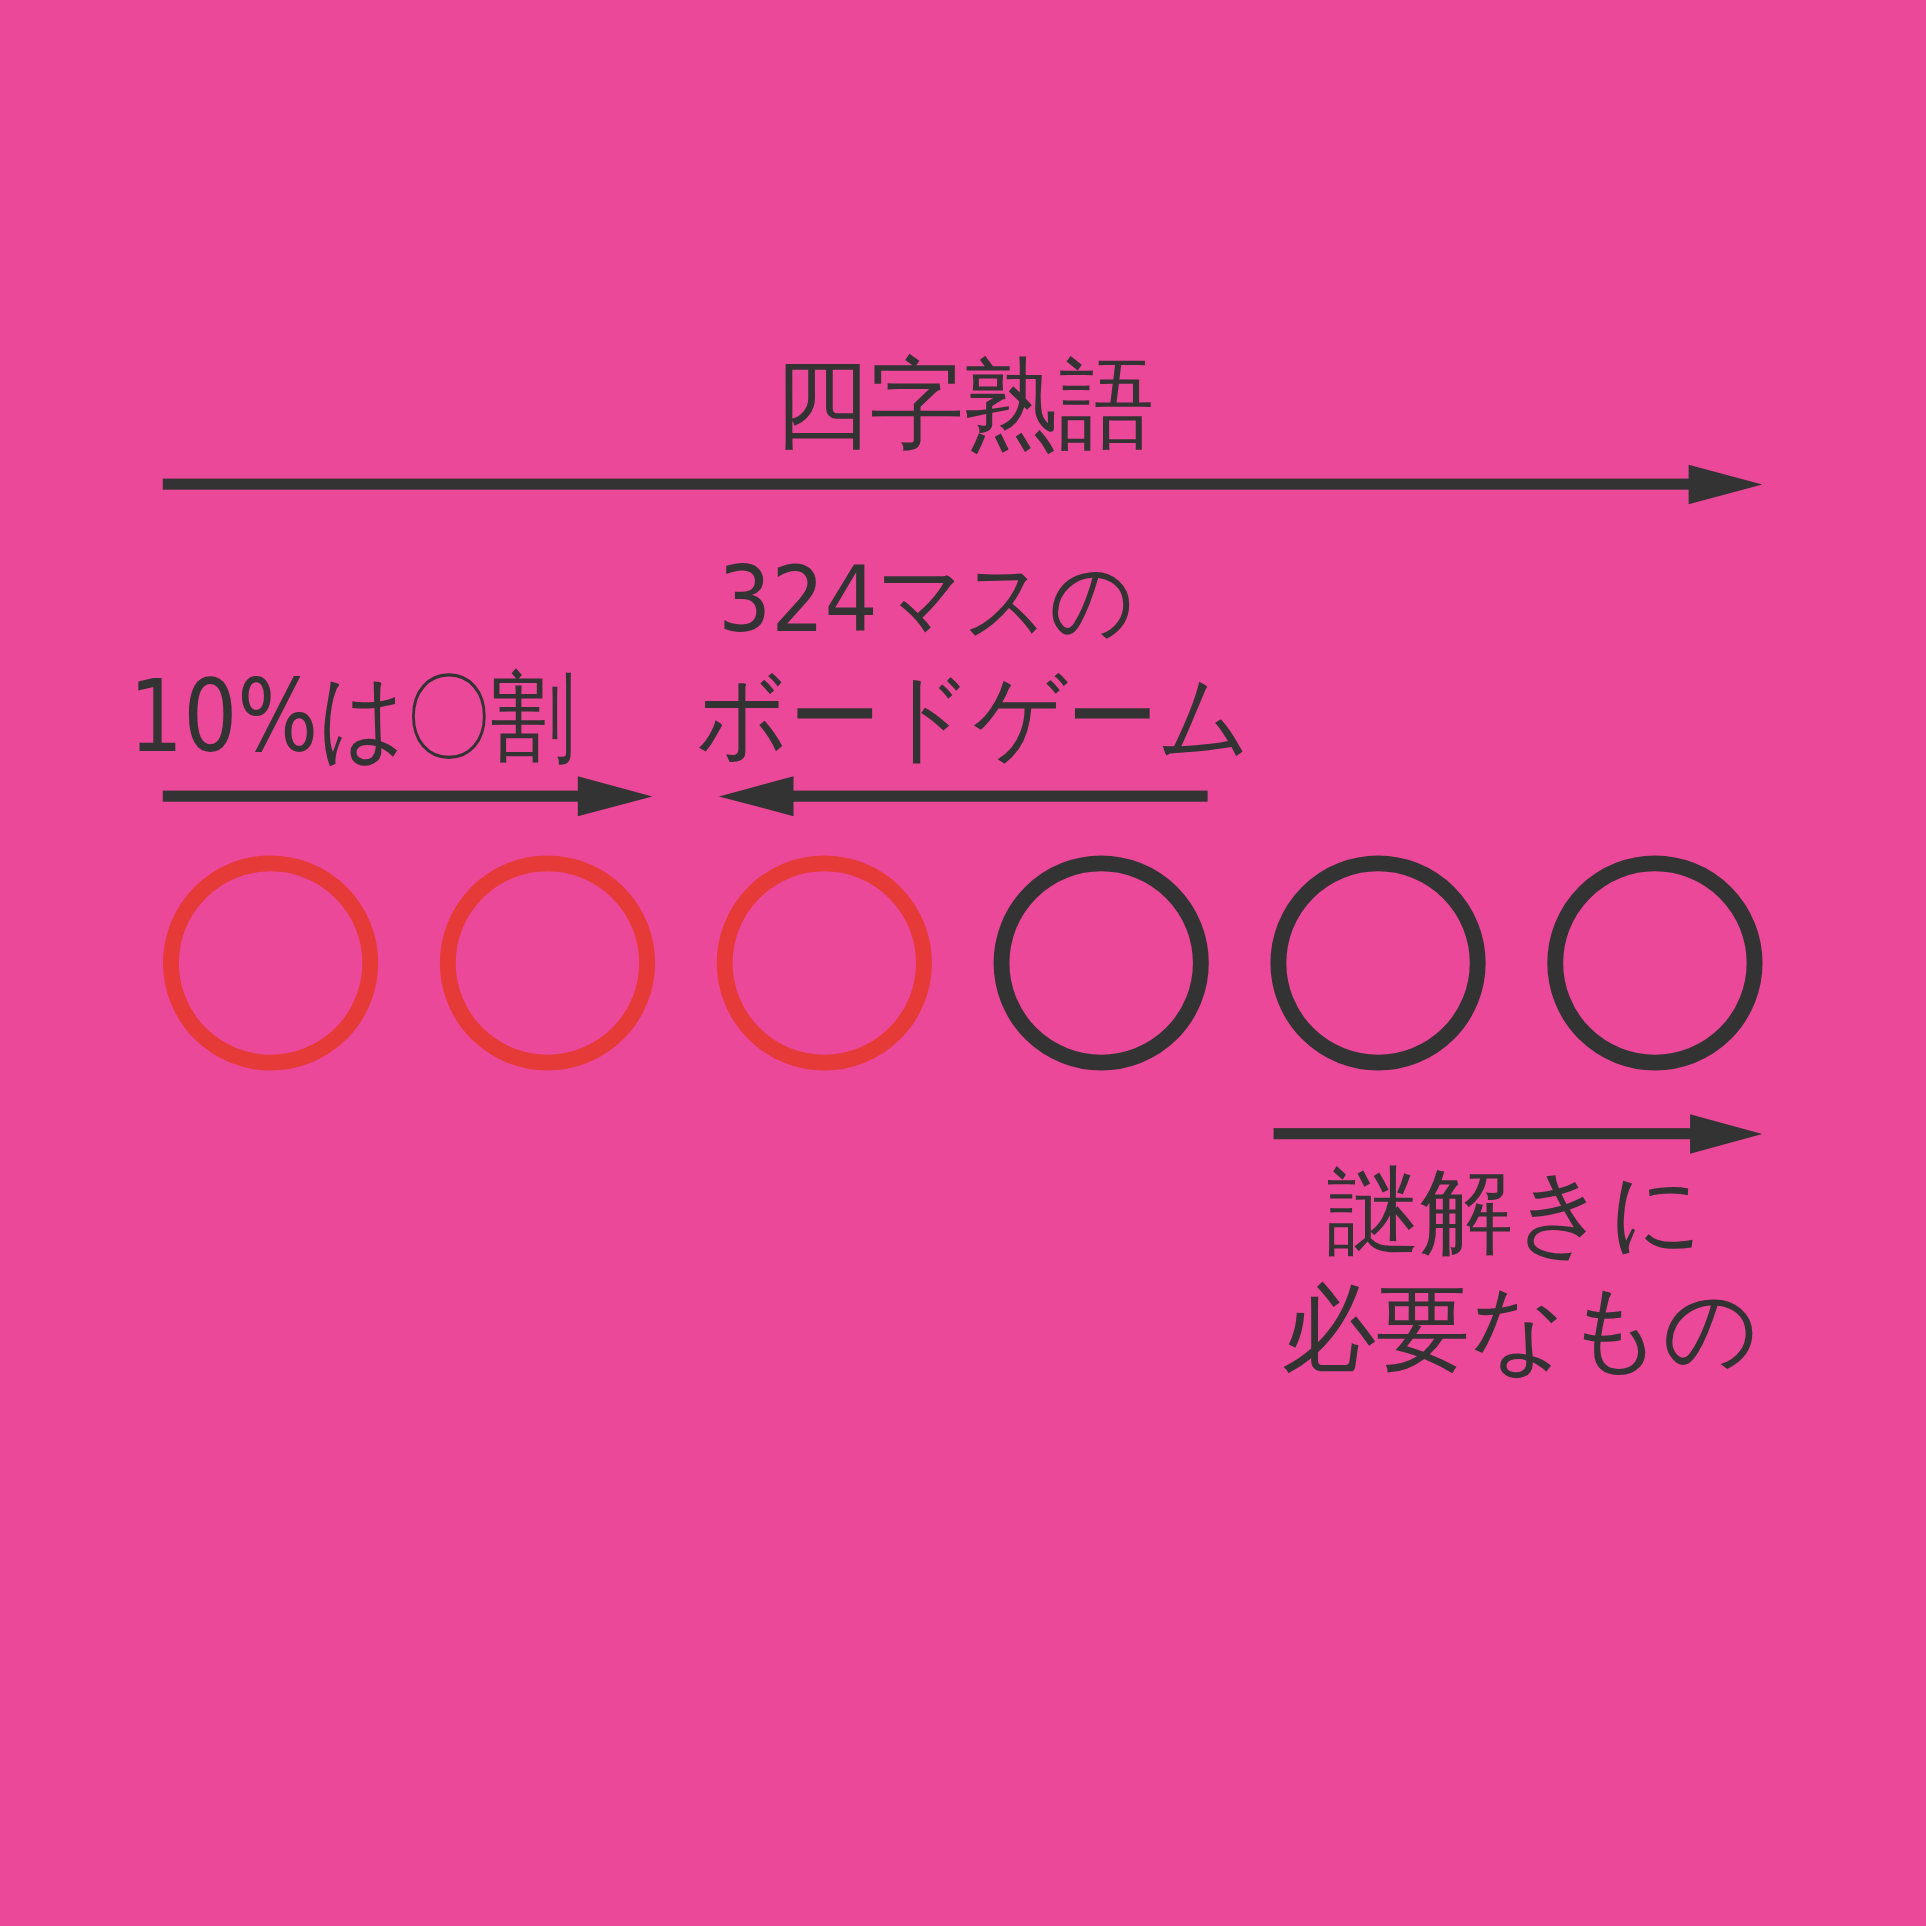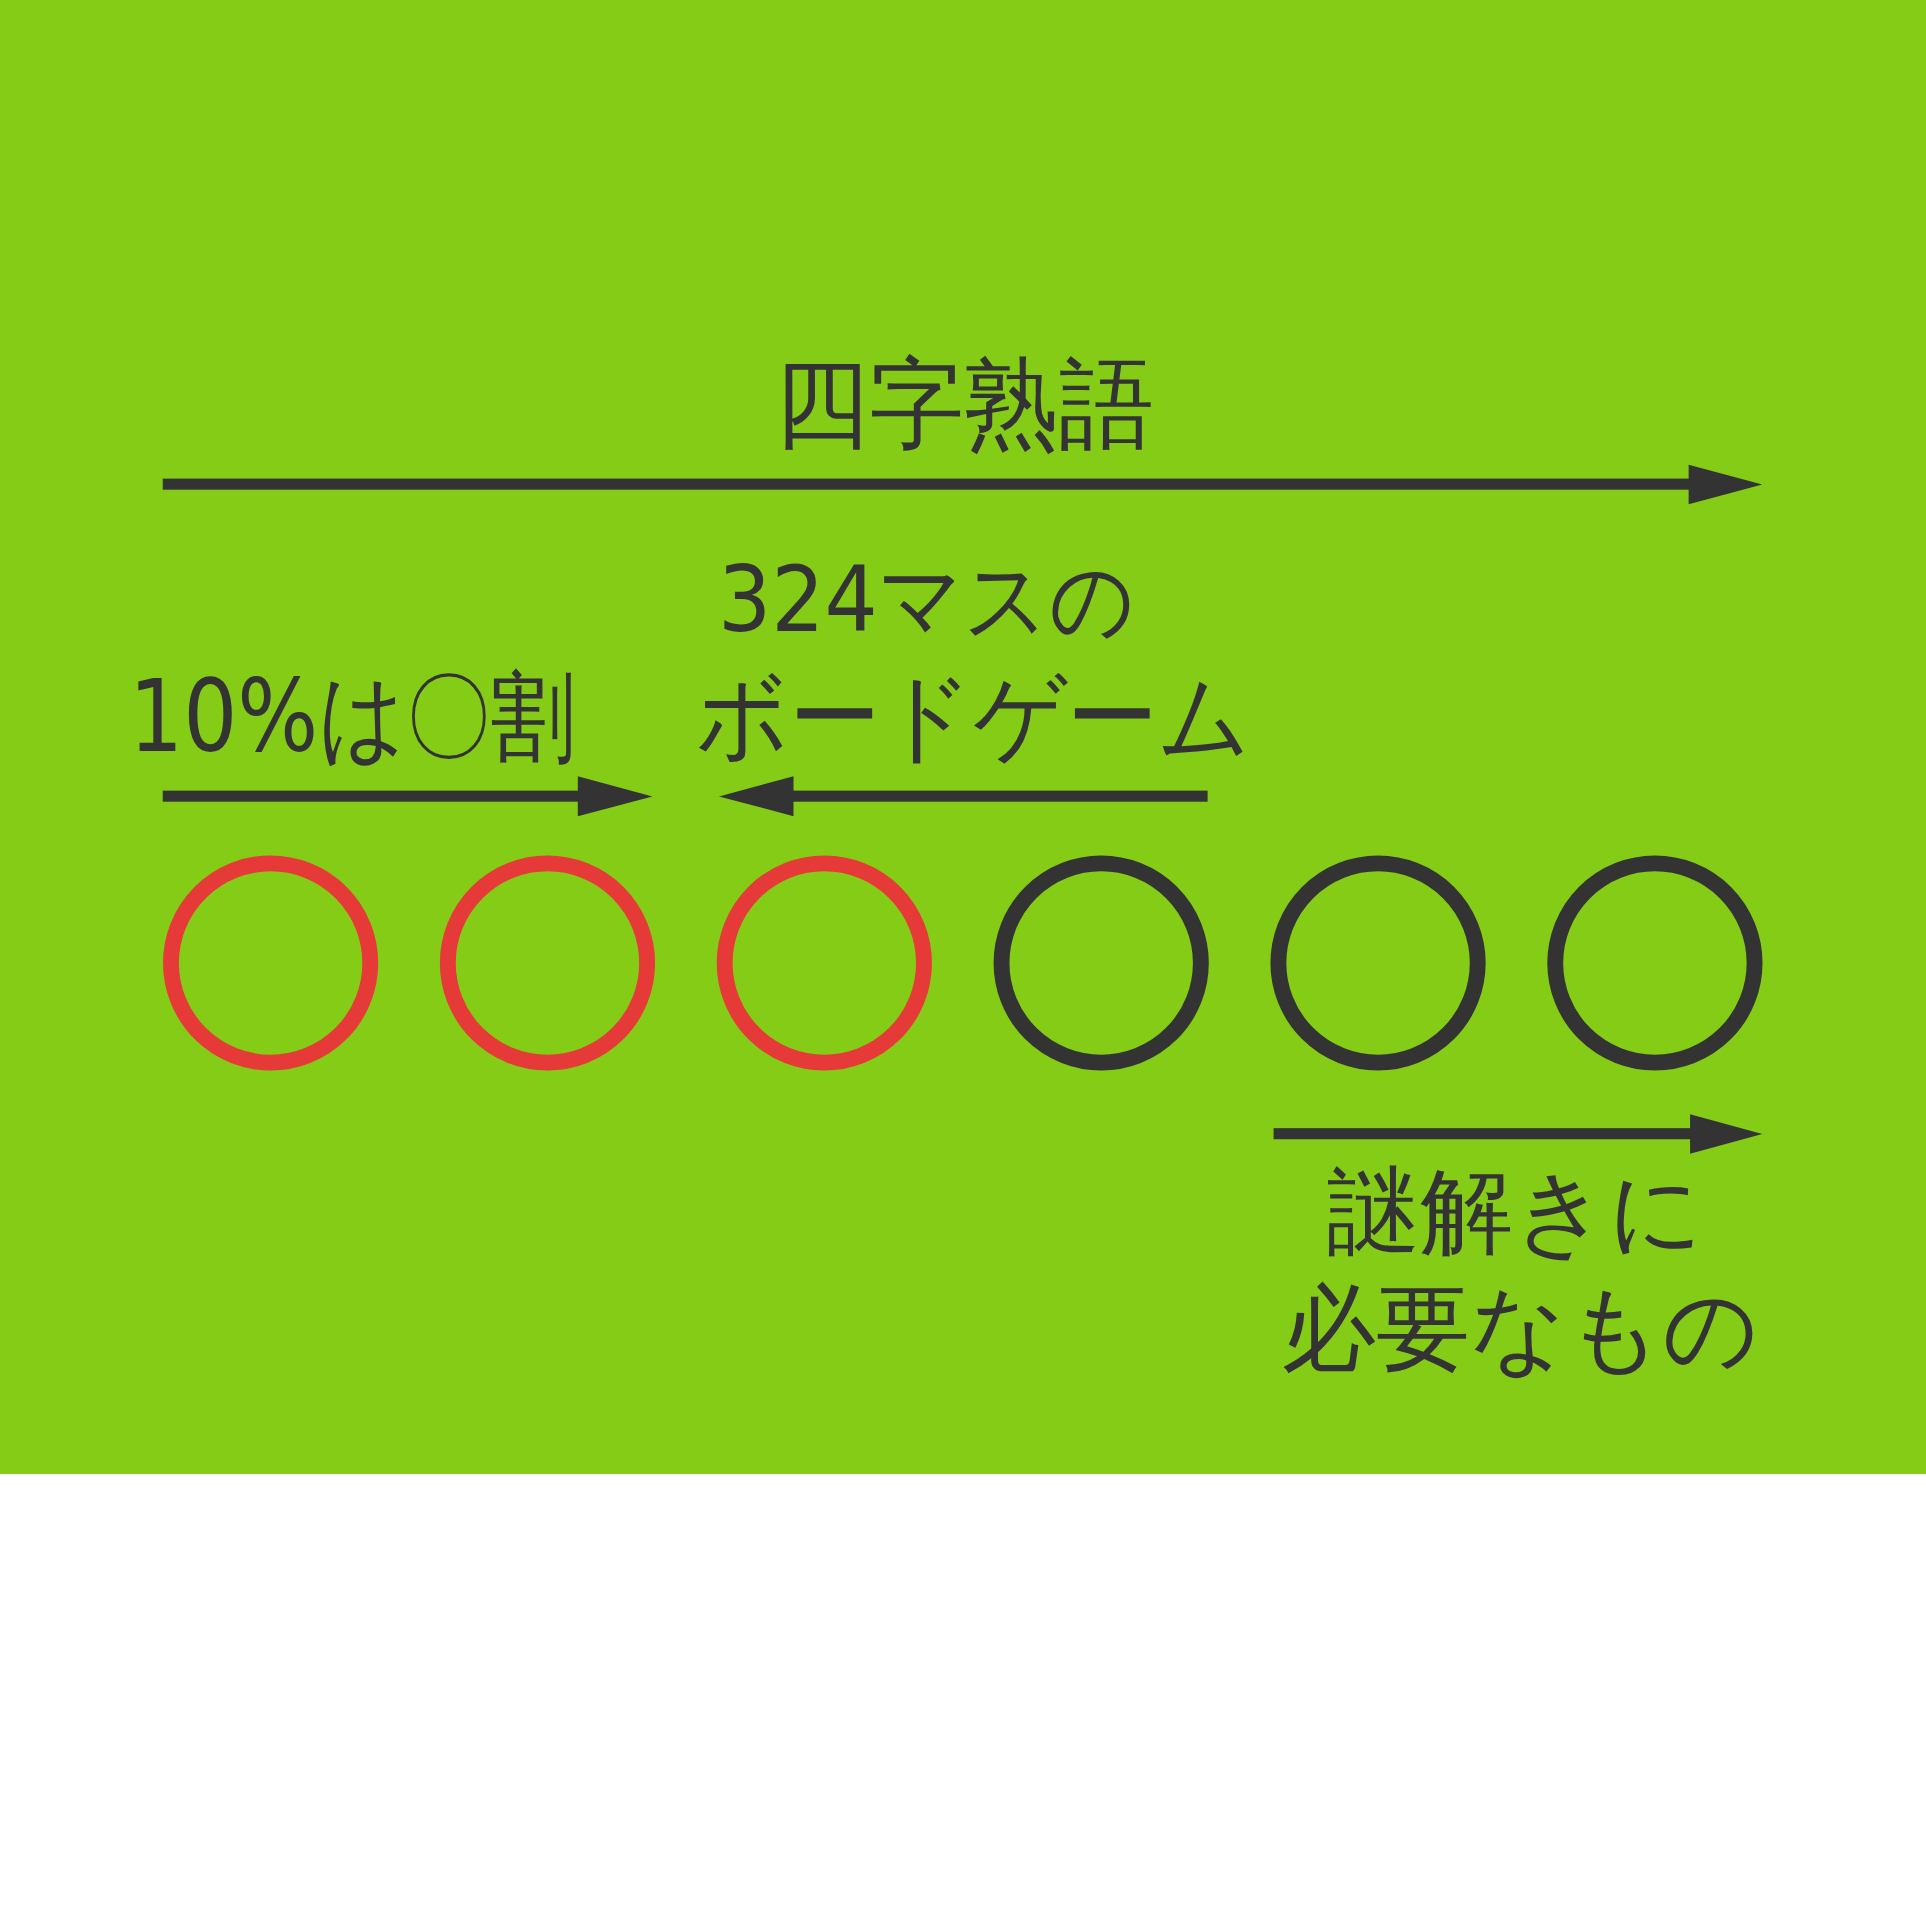--- a/index.html
+++ b/index.html
@@ -1,20 +1,20 @@
 <!DOCTYPE html>
 <html style="font-size:7.7px"><head>
 <meta charset="utf-8">
 <style>
   html, body { margin: 0; padding: 0; background: #ffffff; }
   #canvas {
     position: relative;
     width: 1926px;
-    height: 1474px;
-    background: #84cc16;
+    height: 1926px;
+    background: #ec4899;
     overflow: hidden;
     font-family: "DejaVu Sans", sans-serif;
     color: #333333;
   }
   .label {
     position: absolute;
     white-space: nowrap;
     line-height: 1;
     color: #333333;
     font-family: "DejaVu Sans", sans-serif;

